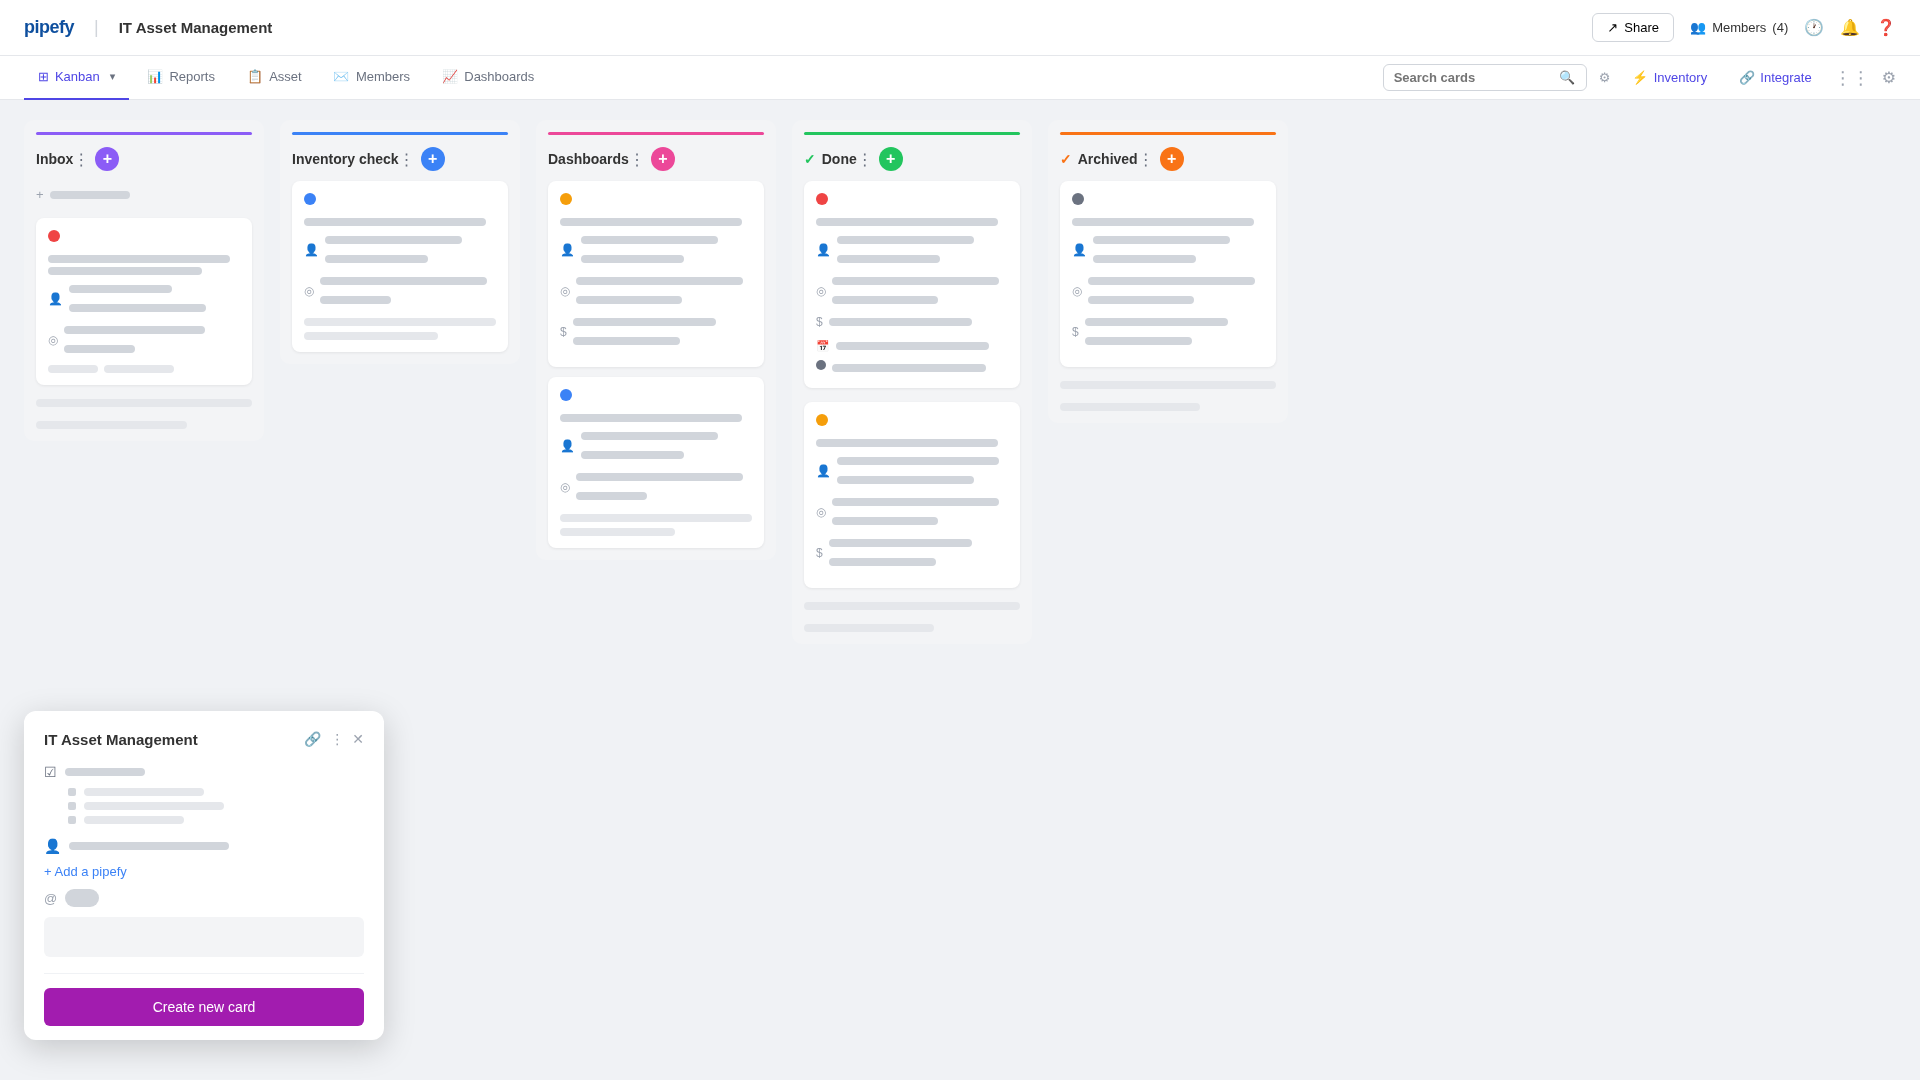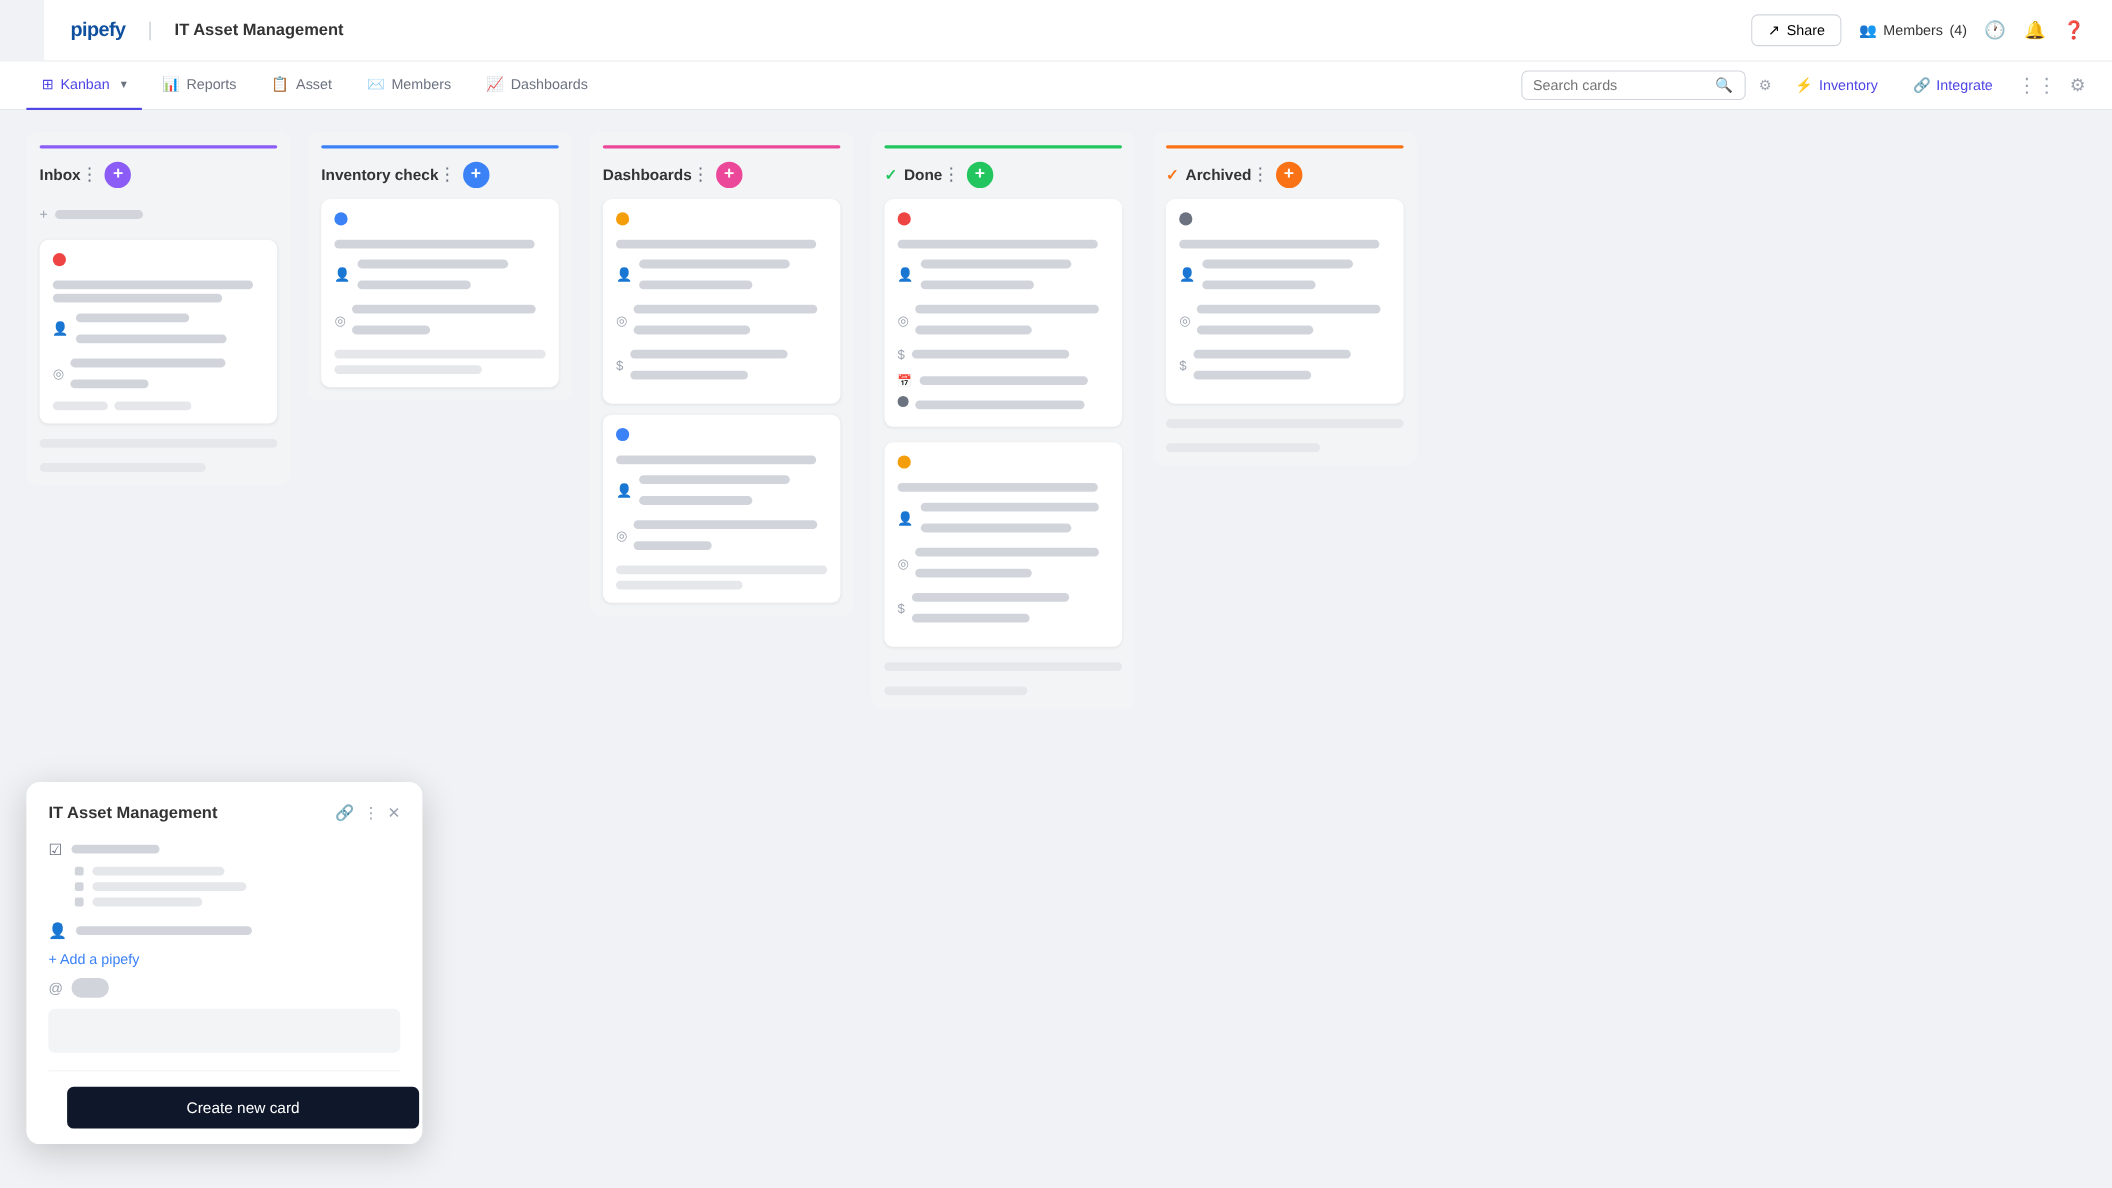--- a/index.html
+++ b/index.html
@@ -1,33 +1,33 @@
 <!DOCTYPE html>
 <html><head>
   <meta charset="utf-8">
   <style>
     * { box-sizing: border-box; margin: 0; padding: 0; }
     body { font-family: -apple-system, BlinkMacSystemFont, 'Segoe UI', sans-serif; background: #f0f2f5; color: #333; font-size: 13px; }
 
     
-    .topbar { background: #fff; border-bottom: 1px solid #e5e7eb; padding: 0 24px; display: flex; align-items: center; height: 56px; justify-content: space-between; margin-left: 40px; }
+    .topbar { background: #fff; border-bottom: 1px solid #e5e7eb; padding: 0 24px; display: flex; align-items: center; height: 56px; justify-content: space-between; }
     .topbar-left { display: flex; align-items: center; gap: 20px; }
     .topbar-right { display: flex; align-items: center; gap: 16px; }
     .topbar-right .btn-share { background: #fff; border: 1px solid #d1d5db; border-radius: 6px; padding: 6px 14px; font-size: 13px; cursor: pointer; display: flex; align-items: center; gap: 6px; }
     .topbar-right .members { display: flex; align-items: center; gap: 6px; font-size: 13px; cursor: pointer; }
     .topbar-icon { color: #6b7280; cursor: pointer; font-size: 16px; }
 
     
     .subnav { background: #fff; border-bottom: 1px solid #e5e7eb; padding: 0 24px; display: flex; align-items: center; height: 44px; justify-content: space-between; }
     .subnav-left { display: flex; align-items: center; gap: 4px; }
     .subnav-item { padding: 8px 14px; font-size: 13px; color: #6b7280; cursor: pointer; border-bottom: 2px solid transparent; display: flex; align-items: center; gap: 6px; height: 44px; }
     .subnav-item.active { color: #4f46e5; border-bottom: 2px solid #4f46e5; font-weight: 500; }
     .subnav-right { display: flex; align-items: center; gap: 12px; }
     .search-box { display: flex; align-items: center; border: 1px solid #d1d5db; border-radius: 6px; padding: 5px 10px; gap: 6px; background: #fff; }
-    .search-box input { border: none; outline: none; font-size: 13px; color: #6b7280; width: 160px; background: transparent; }
+    .search-box input { border: none; outline: none; font-size: 13px; color: #6b7280; width: 160px; background: transparent; font-weight: bold; }
     .automate-btn { display: flex; align-items: center; gap: 5px; font-size: 13px; color: #4f46e5; cursor: pointer; padding: 5px 10px; }
     .integrate-btn { display: flex; align-items: center; gap: 5px; font-size: 13px; color: #4f46e5; cursor: pointer; padding: 5px 10px; }
 
     
     .board { display: flex; gap: 16px; padding: 20px 24px; overflow-x: auto; align-items: flex-start; min-height: calc(1080px - 100px); }
 
     
     .column { background: #f3f4f6; border-radius: 10px; width: 240px; min-width: 240px; padding: 12px; display: flex; flex-direction: column; gap: 10px; }
     .col-header { display: flex; align-items: center; justify-content: flex-start; }
     .col-title { font-weight: 600; font-size: 14px; display: flex; align-items: center; gap: 6px; }
@@ -73,21 +73,21 @@
     .panel-sub-line { height: 8px; background: #e5e7eb; border-radius: 4px; }
     .panel-person-row { display: flex; align-items: center; gap: 8px; margin: 10px 0; }
     .panel-person-icon { color: #9ca3af; font-size: 14px; }
     .panel-person-line { height: 8px; background: #d1d5db; border-radius: 4px; width: 160px; }
     .panel-add-link { color: #3b82f6; font-size: 13px; display: flex; align-items: center; gap: 4px; margin: 6px 0 10px 0; cursor: pointer; }
     .panel-at-row { display: flex; align-items: center; gap: 8px; margin-bottom: 10px; }
     .panel-at-icon { color: #9ca3af; font-size: 13px; }
     .panel-toggle { width: 34px; height: 18px; background: #d1d5db; border-radius: 9px; }
     .panel-text-area { background: #f3f4f6; border-radius: 6px; padding: 10px; height: 40px; margin-bottom: 16px; }
     .panel-footer { padding: 14px 0; border-top: 1px solid #f0f2f5; }
-    .create-btn { width: 100%; background: #0f172a; color: #fff; border: none; border-radius: 6px; padding: 11px; font-size: 14px; font-weight: 500; cursor: pointer; margin-left: 17px; }
+    .create-btn { width: 100%; background: #a21caf; color: #fff; border: none; border-radius: 6px; padding: 11px; font-size: 14px; font-weight: 500; cursor: pointer; }
 
     
     .pipefy-logo { font-weight: 800; font-size: 18px; color: #0e4f9e; letter-spacing: -0.5px; }
 
     
     ::-webkit-scrollbar { height: 6px; width: 6px; }
     ::-webkit-scrollbar-track { background: transparent; }
     ::-webkit-scrollbar-thumb { background: #d1d5db; border-radius: 3px; }
   </style>
 </head>

